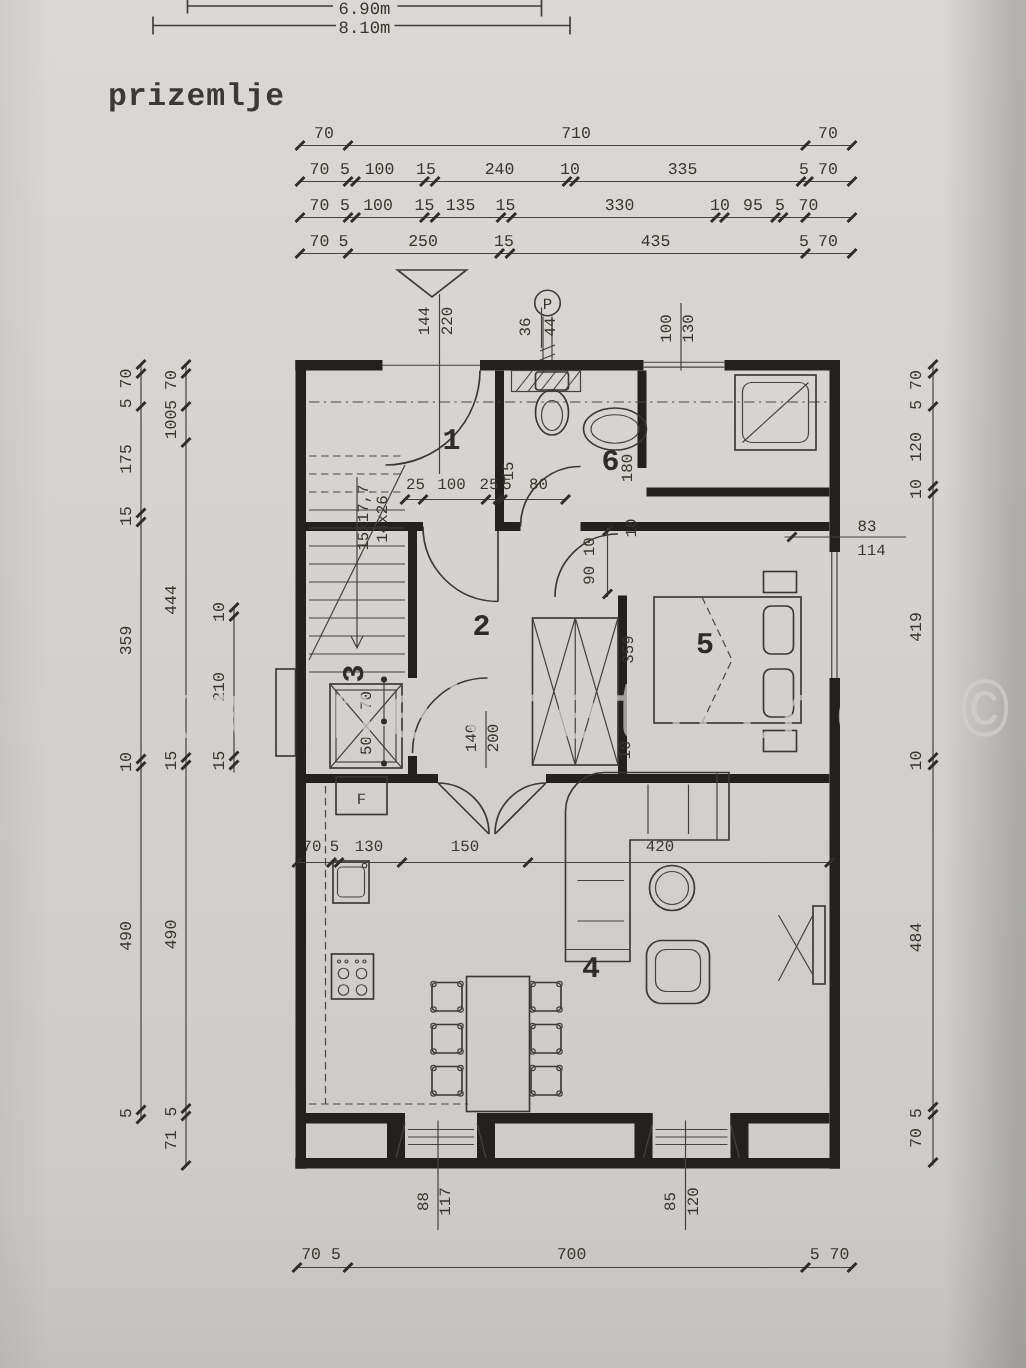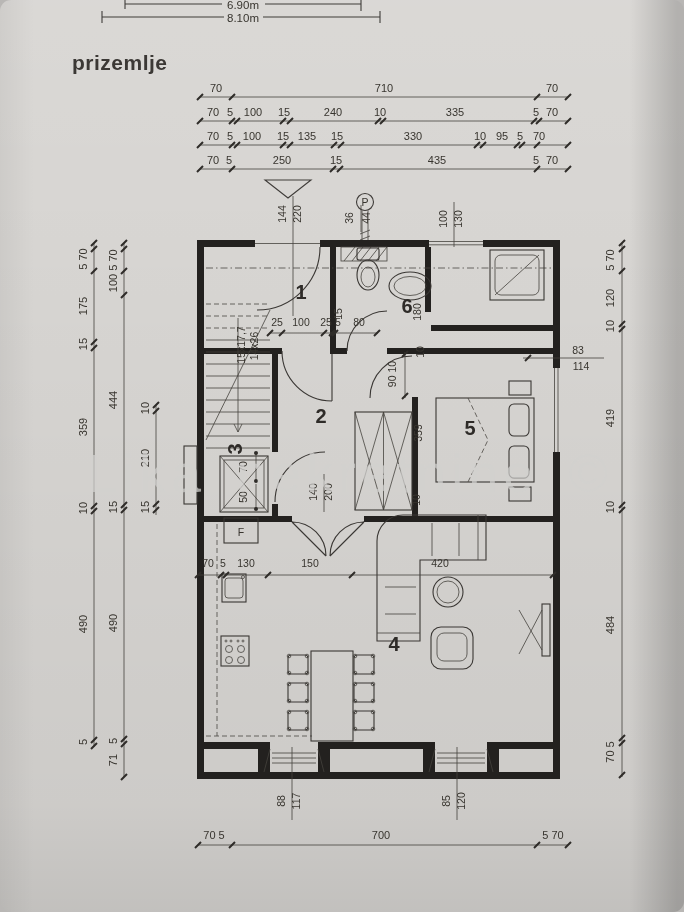--- a/index.html
+++ b/index.html
@@ -1,21 +1,21 @@
 <!DOCTYPE html>
 <html><head>
 <meta charset="utf-8">
 <style>
   html,body{margin:0;padding:0;background:#b9b7b5;}
   .photo{position:relative;width:684px;height:912px;overflow:hidden;
     background:
       linear-gradient(90deg, rgba(0,0,0,0.05) 0%, rgba(0,0,0,0) 5%, rgba(0,0,0,0) 92%, rgba(0,0,0,0.18) 99%),
       linear-gradient(180deg, rgba(255,255,255,0.06) 0%, rgba(0,0,0,0.0) 20%, rgba(0,0,0,0.05) 88%, rgba(0,0,0,0.10) 100%),
       #d8d6d3;
-    font-family:Liberation Sans, sans-serif;border-radius:11px;}
+    font-family:Liberation Mono, monospace;}
   svg{position:absolute;left:0;top:0;}
   text{fill:#38352f;}
   .dim{font-size:11px;}
   .dimS{font-size:10.5px;}
   .room{font-size:20px;font-weight:bold;fill:#2e2b28;}
   .title{font-size:21px;font-weight:bold;fill:#3b3835;letter-spacing:0.5px;}
   .ruler{font-size:11.5px;}
   .wm{font-size:54px;fill:#d2d1cf;opacity:0.72;letter-spacing:5px;word-spacing:10px;}
   .ln{stroke:#3f3c39;stroke-width:1.1;fill:none;}
   .lnT{stroke:#45423e;stroke-width:0.8;fill:none;}

